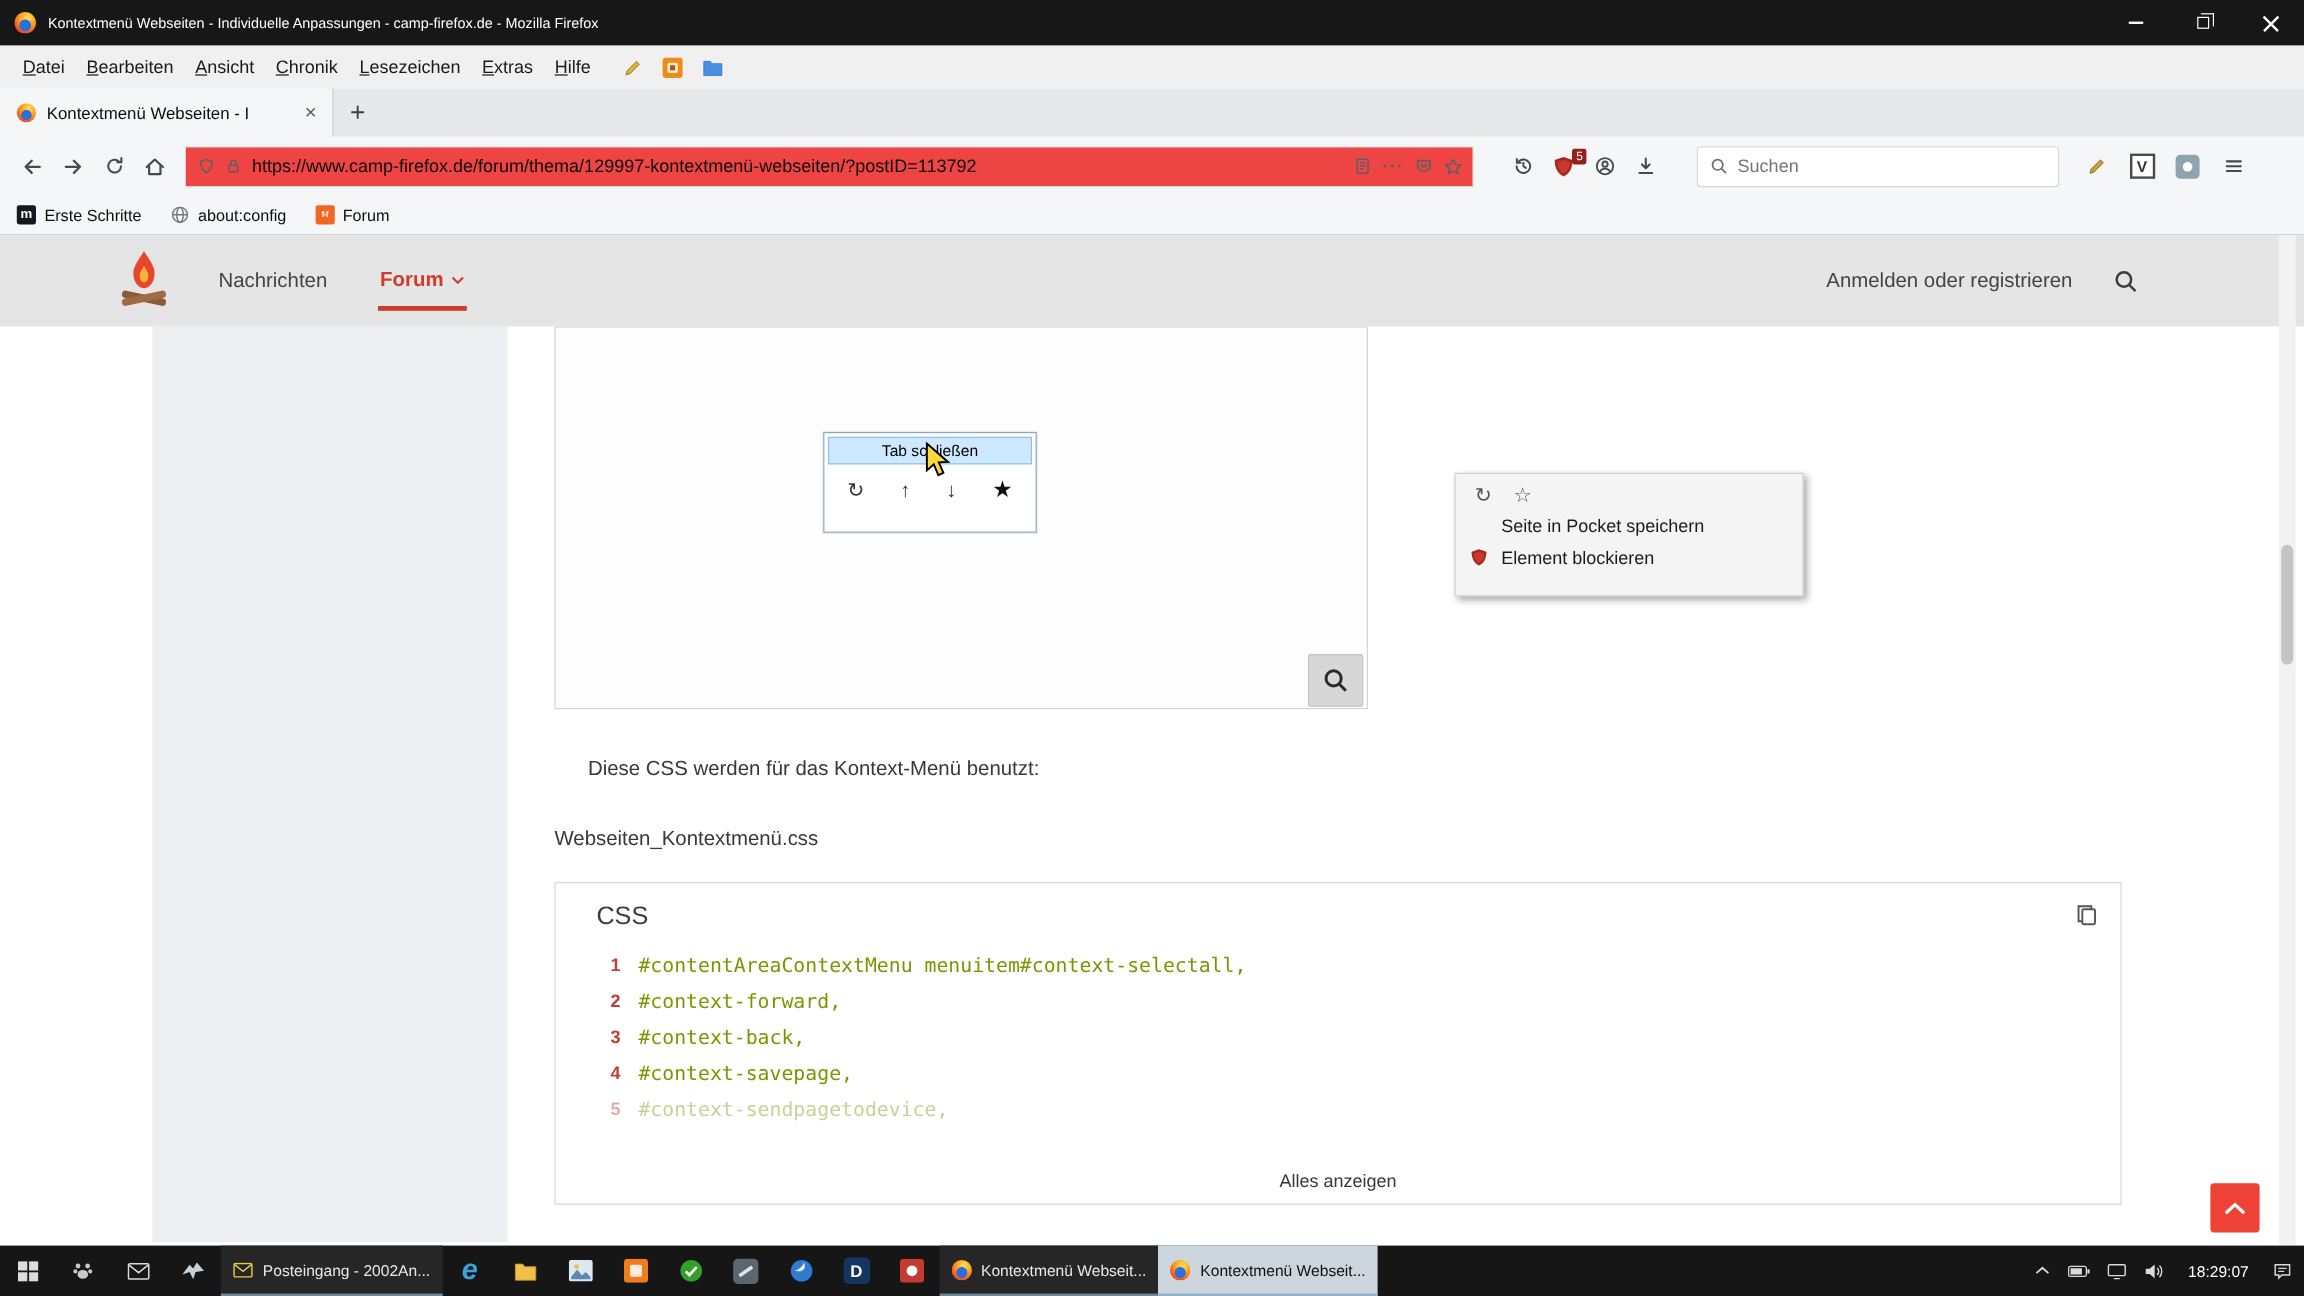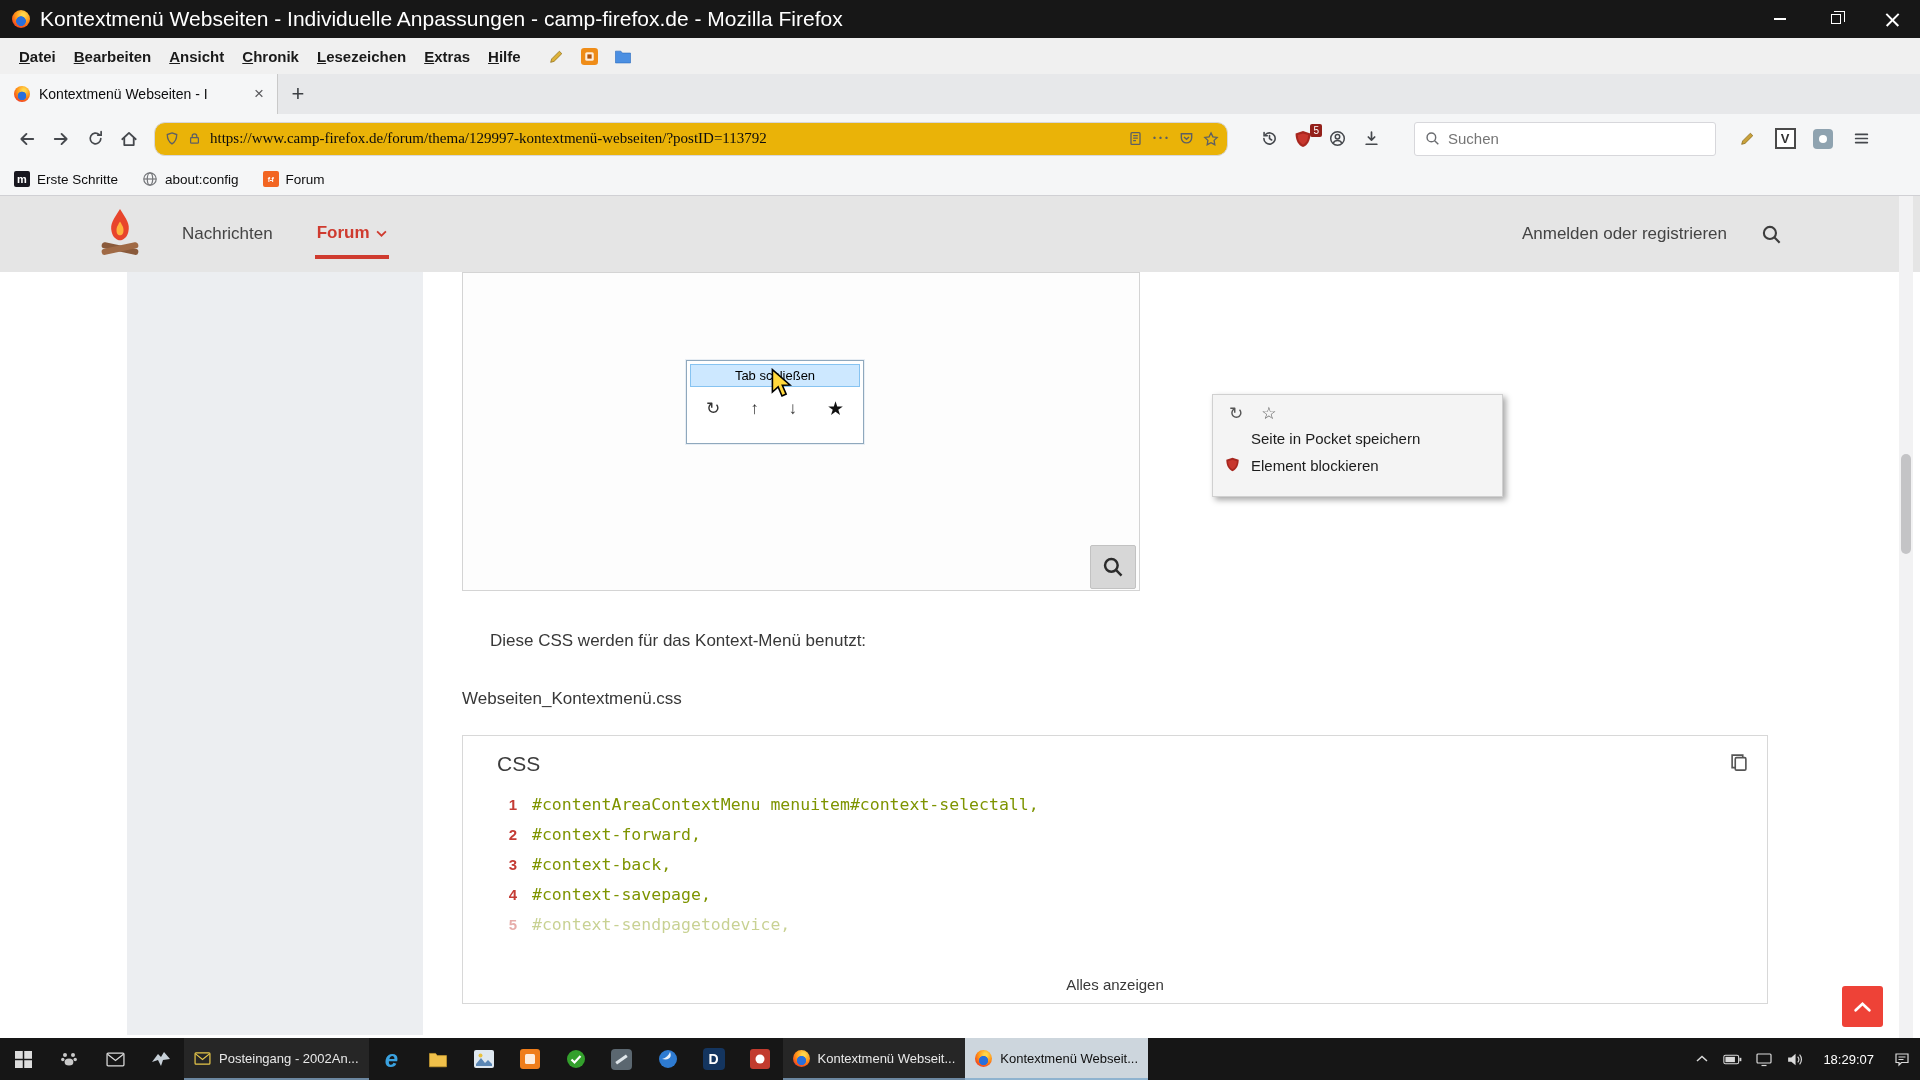--- a/index.html
+++ b/index.html
@@ -6,49 +6,49 @@
   html,body { width:1920px; height:1080px; }
   body { font-family:"Liberation Sans","DejaVu Sans",sans-serif; background:#fff; position:relative; overflow:hidden; color:#222; }
   svg { display:block; }
 
   
   .titlebar { position:absolute; top:0; left:0; right:0; height:38px; background:#171717; display:flex; align-items:center; }
   .fx-icon { width:18px; height:18px; border-radius:50%; flex:none; display:inline-block;
     background: radial-gradient(circle at 50% 62%, #2a6fdb 0 32%, rgba(0,0,0,0) 36%),
                 radial-gradient(circle at 62% 28%, #ffd54a 0 10%, #ff9317 45%, #f4511e 72%, #d6356f 100%); }
   .titlebar .fx-icon { margin:0 10px 0 12px; }
-  .titlebar-title { color:#fff; font-size:21px; }
+  .titlebar-title { color:#fff; font-size:12px; }
   .win-controls { margin-left:auto; display:flex; height:100%; }
   .win-btn { width:56px; height:100%; display:flex; align-items:center; justify-content:center; }
   .glyph-min { width:12px; height:1.5px; background:#fff; display:block; }
   .glyph-max { width:10px; height:10px; border:1px solid #fff; display:block; position:relative; }
   .glyph-max::before { content:""; position:absolute; left:2px; top:-4px; width:10px; height:10px; border:1px solid #fff; border-left:none; border-bottom:none; }
   .glyph-close { position:relative; width:15px; height:15px; display:block; }
   .glyph-close::before,.glyph-close::after { content:""; position:absolute; left:-1px; top:7px; width:17px; height:1.5px; background:#fff; }
   .glyph-close::before { transform:rotate(45deg); } .glyph-close::after { transform:rotate(-45deg); }
 
   
   .menubar { position:absolute; top:38px; left:0; right:0; height:36px; background:#f0f0f0; display:flex; align-items:center; padding-left:10px; }
-  .menu-item { font-size:15px; color:#1a1a1a; padding:5px 9px; display:inline-block;font-weight:bold; }
+  .menu-item { font-size:15px; color:#1a1a1a; padding:5px 9px; display:inline-block; }
   .menu-item::first-letter { text-decoration:underline; }
   .menubar-icons { display:flex; align-items:center; gap:16px; margin-left:18px; }
   .menubar-icons > span { display:flex; }
 
   
   .tabbar { position:absolute; top:74px; left:0; right:0; height:40px; background:#e7e8ea; display:flex; align-items:stretch; }
   .tab { width:278px; background:#f5f6f7; border-right:1px solid #c9c9c9; display:flex; align-items:center; gap:9px; padding:0 8px 0 14px; }
   .tab-label { flex:1; white-space:nowrap; overflow:hidden; font-size:14px; color:#0c0c0d; }
   .tab-close { width:20px; height:20px; display:flex; align-items:center; justify-content:center; color:#5a5a5e; font-size:17px; }
   .newtab-btn { width:40px; display:flex; align-items:center; justify-content:center; font-size:22px; color:#3c3f43; }
   .g-x::before { content:"×"; } .g-plus::before { content:"+"; }
 
   
   .navbar { position:absolute; top:114px; left:0; right:0; height:49px; background:#f5f6f7; display:flex; align-items:center; padding:0 10px; }
   .nav-btn { width:34px; height:32px; border-radius:3px; display:flex; align-items:center; justify-content:center; color:#45484d; flex:none; position:relative; }
-  .urlbar { height:34px; width:1074px; margin-left:8px; background:#eab308; border:1px solid #d7d7db; border-radius:11px; display:flex; align-items:center; padding:0 8px 0 10px; gap:9px; flex:none;font-family:Liberation Serif, serif; }
+  .urlbar { height:34px; width:1074px; margin-left:8px; background:#ef4444; border:1px solid #d7d7db; border-radius:1px; display:flex; align-items:center; padding:0 8px 0 10px; gap:9px; flex:none; }
   .url-text { flex:1; font-size:15px; color:#0c0c0d; white-space:nowrap; overflow:hidden; }
   .page-ico { color:#5d5f63; display:flex; flex:none; }
   .g-dots::before { content:"···"; letter-spacing:1px; font-weight:bold; font-size:15px; }
   .badge { position:absolute; top:1px; right:-2px; background:#93201a; color:#fff; font-size:10px; line-height:13px; padding:0 3px; border-radius:2px; }
   .searchbar { height:34px; width:302px; margin-left:26px; background:#fff; border:1px solid #d7d7db; border-radius:3px; display:flex; align-items:center; padding:0 10px; gap:8px; flex:none; }
   .searchbar input { border:none; outline:none; flex:1; font-size:15px; font-family:inherit; color:#333; background:transparent; }
   .ext-right { margin-left:14px; display:flex; align-items:center; gap:4px; }
   .ltr-V { width:21px; height:21px; border:2px solid #4a4a4a; background:#fff; color:#333; display:flex; align-items:center; justify-content:center; font-weight:bold; font-size:13px; }
   .ltr-V::before { content:"V"; }
   .ext-gray { width:20px; height:20px; border-radius:4px; background:#8fa3b0; display:flex; align-items:center; justify-content:center; }

